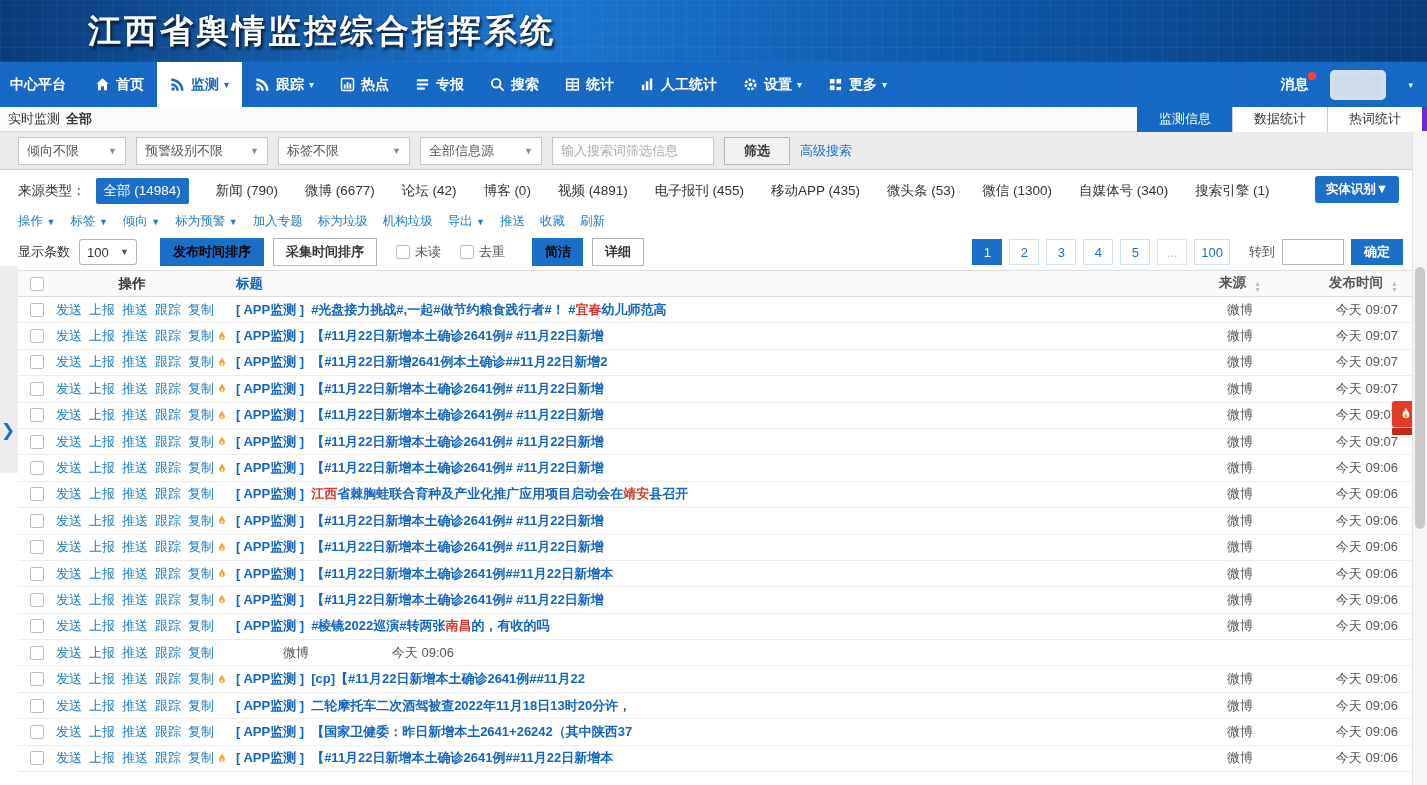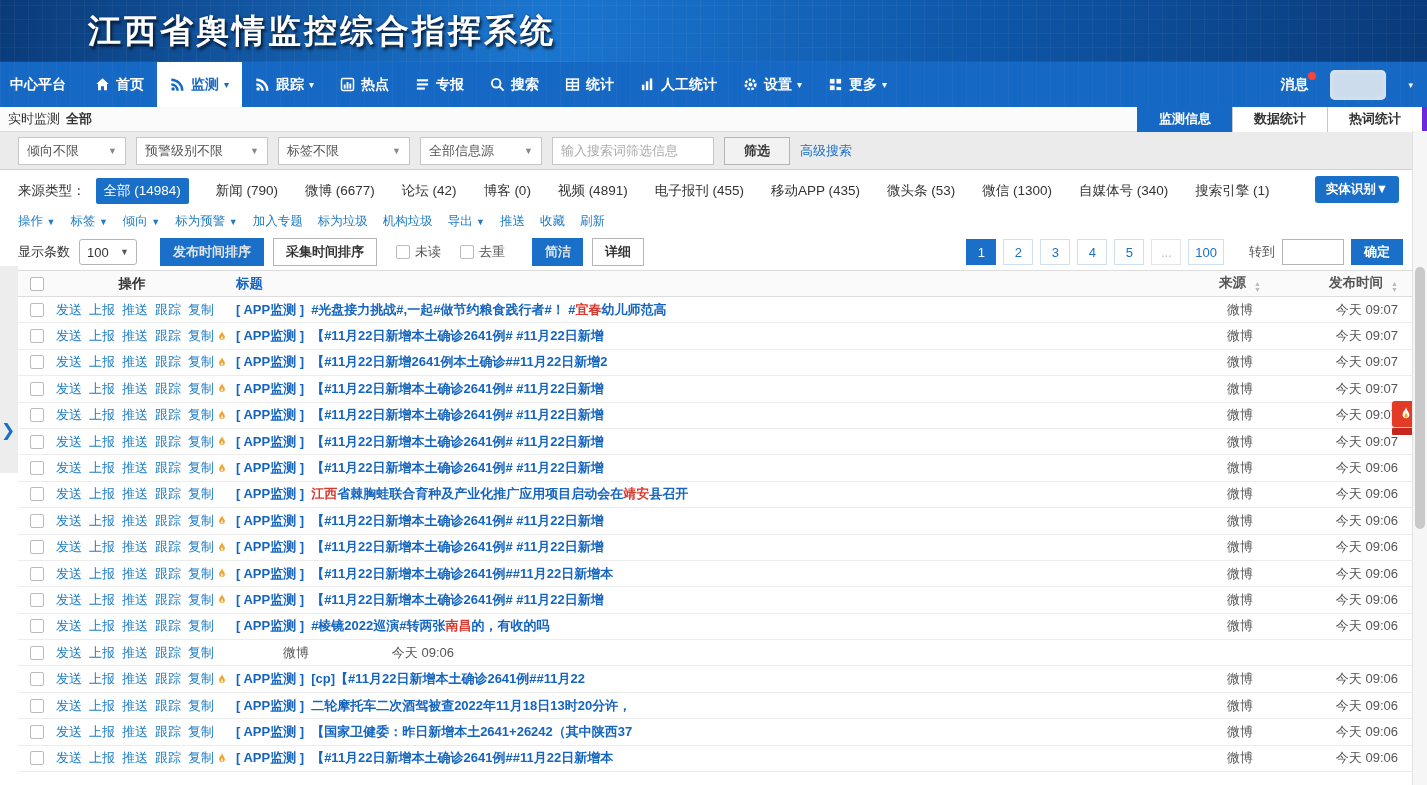--- a/index.html
+++ b/index.html
@@ -32,21 +32,21 @@
   .msg:after { content:""; position:absolute; top:-4px; right:-8px; width:8px; height:8px;
     border-radius:50%; background:#ff4136; }
   .avatar { width:56px; height:30px; border-radius:5px; background:#dde6f0; opacity:.92;
     box-shadow:0 0 6px rgba(255,255,255,.6) inset; }
   .av-caret { color:#fff; font-size:9px; }
 
   
   .subbar { height:25px; background:#fbfbfb; border-bottom:1px solid #d8d8d8; display:flex;
     align-items:center; padding-left:8px; font-size:13px; color:#333; }
   .crumb-scope { font-weight:bold; margin-left:6px; }
-  .vtabs { margin-left:auto; display:flex; height:25px;font-weight:bold; }
+  .vtabs { margin-left:auto; display:flex; height:25px; }
   .vtab { padding:0 21px; display:flex; align-items:center; font-size:13px; color:#333;
     background:#fff; border-left:1px solid #c9c9c9; cursor:pointer; }
   .vtab:last-child { border-right:5px solid #6d28d9; }
   .vtab.active { background:#1568c4; color:#fff; border-color:#1568c4; }
 
   
   .filterbar { height:38px; background:#ebebeb; border-bottom:1px solid #d0d0d0; display:flex;
     align-items:center; gap:10px; padding:0 18px; font-size:13px; color:#555; }
   .datewrap { display:flex; }
   .dateinput { width:190px; height:28px; background:#fff; border:1px solid #c6c6c6;
@@ -80,31 +80,31 @@
   .ba .sc { font-size:9px; }
 
   
   .toolbar { height:36px; display:flex; align-items:center; gap:9px; padding:0 24px 0 18px;
     font-size:13px; color:#333; }
   .count-sel { width:58px; height:26px; border:1px solid #b5b5b5; border-radius:3px; background:#fff;
     display:flex; align-items:center; justify-content:space-between; padding:0 7px; cursor:pointer; }
   .count-sel .sc { color:#555; font-size:9px; }
   .btn { height:28px; padding:0 12px; border:1px solid #b5b5b5; background:#fff; color:#333;
     font-size:13px; font-weight:bold; display:flex; align-items:center; cursor:pointer; }
-  .btn.primary { background:#1a6fc9; border-color:#1a6fc9; color:#e5e5e5; }
+  .btn.primary { background:#1a6fc9; border-color:#1a6fc9; color:#000000; }
   .btn.joinL { margin-left:18px; border-right:none; }
   .cbwrap { display:flex; align-items:center; gap:5px; margin-left:10px; color:#555; }
   .cbx { width:14px; height:14px; border:1px solid #bbb; border-radius:2px; background:#fff;
     display:inline-block; cursor:pointer; }
   .pager { margin-left:auto; display:flex; align-items:center; gap:7px; }
   .pg { min-width:30px; height:26px; padding:0 6px; border:1px solid #cfe0ef; background:#fff;
     color:#1a6fc9; font-size:13px; display:flex; align-items:center; justify-content:center; cursor:pointer; }
   .pg.active { background:#1a6fc9; border-color:#1a6fc9; color:#fff; }
   .pg.ellipsis { color:#bbb; border-color:#e4e4e4; }
-  .goto-label { margin-left:18px; color:#555; }
+  .goto-label { margin-left:12px; color:#555; }
   .goto-input { width:62px; height:26px; border:1px solid #b5b5b5; font-family:inherit; padding:0 6px; }
   .confirm { height:26px; padding:0 13px; background:#1a6fc9; border:none; color:#fff;
     font-weight:bold; font-size:13px; cursor:pointer; }
 
   
   .table { margin-left:18px; width:1394px; }
   .thead { display:flex; align-items:center; height:27px; background:#fafafa;
     border-top:1px solid #dcdcdc; border-bottom:1px solid #dcdcdc; font-size:13.5px;
     font-weight:bold; color:#333; }
   .trow { display:flex; align-items:center; height:26.4px; border-bottom:1px solid #ececec;

